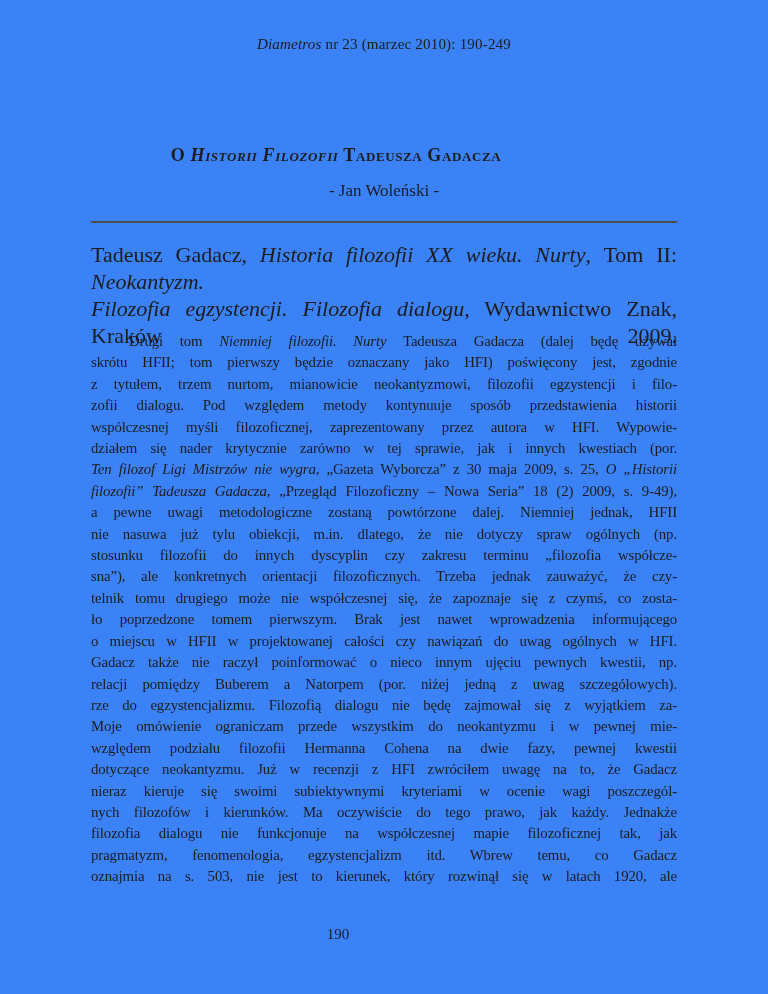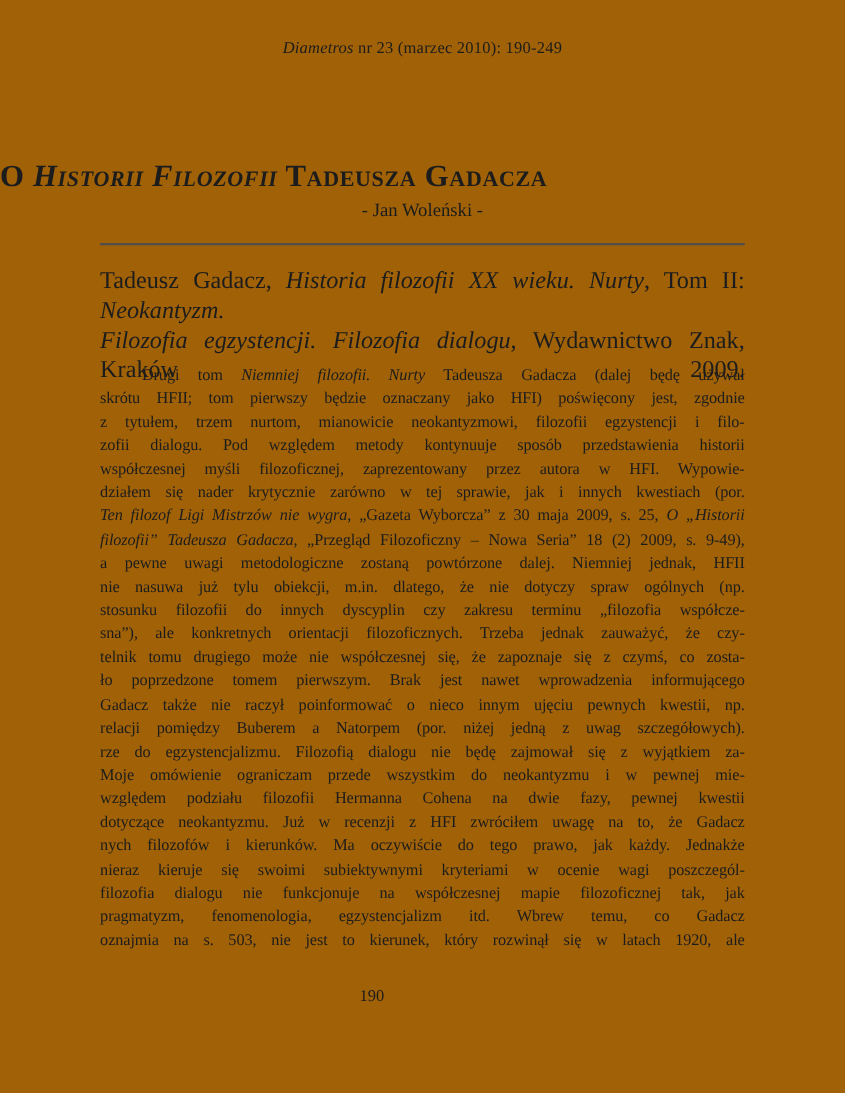--- a/index.html
+++ b/index.html
@@ -1,38 +1,39 @@
 <!DOCTYPE html>
 <html><head>
 <meta charset="utf-8">
 <style>
   html, body { margin: 0; padding: 0; background: #ffffff; }
   .page {
     position: relative;
     width: 768px;
     height: 994px;
-    background: #a16207;
+    background: #3b82f6;
     overflow: hidden;
     font-family: "Liberation Serif", serif;
     color: #1c1c1c;
   }
   .journal-header {
     position: absolute;
     top: 36px; left: 0; width: 768px;
     text-align: center;
     font-size: 15px;
     letter-spacing: 0.2px;
   }
   .it { font-style: italic; }
   .article-title {
     position: absolute;
     top: 145px; left: 0; width: 672px;
+    text-align: center;
     font-variant: small-caps;
     font-weight: 600;
-    font-size: 28px;
+    font-size: 18px;
     letter-spacing: 0.6px;
   }
   .author-line {
     position: absolute;
     top: 181px; left: 0; width: 768px;
     text-align: center;
     font-size: 17px;
   }
   .title-rule {
     position: absolute;
@@ -54,21 +55,21 @@
     letter-spacing: -0.1px;
   }
   .tline {
     text-align: justify;
     text-align-last: justify;
     white-space: normal;
   }
   .indent { text-indent: 38px; }
   .page-footer {
     position: absolute;
-    top: 898px; left: 0; width: 676px;
+    top: 926px; left: 0; width: 676px;
     text-align: center;
     font-size: 15px;
   }
 </style>
 </head>
 <body>
 
 <div class="page">
 
   <div class="journal-header">
@@ -96,28 +97,29 @@
       <div class="tline"><span>współczesnej myśli filozoficznej, zaprezentowany przez autora w HFI. Wypowie-</span></div>
       <div class="tline"><span>działem się nader krytycznie zarówno w tej sprawie, jak i innych kwestiach (por.</span></div>
       <div class="tline"><span class="it">Ten filozof Ligi Mistrzów nie wygra</span><span>, „Gazeta Wyborcza” z 30 maja 2009, s. 25, </span><span class="it">O „Historii</span></div>
       <div class="tline"><span class="it">filozofii” Tadeusza Gadacza</span><span>, „Przegląd Filozoficzny – Nowa Seria” 18 (2) 2009, s. 9-49),</span></div>
       <div class="tline"><span>a pewne uwagi metodologiczne zostaną powtórzone dalej. Niemniej jednak, HFII</span></div>
       <div class="tline"><span>nie nasuwa już tylu obiekcji, m.in. dlatego, że nie dotyczy spraw ogólnych (np.</span></div>
       <div class="tline"><span>stosunku filozofii do innych dyscyplin czy zakresu terminu „filozofia współcze-</span></div>
       <div class="tline"><span>sna”), ale konkretnych orientacji filozoficznych. Trzeba jednak zauważyć, że czy-</span></div>
       <div class="tline"><span>telnik tomu drugiego może nie współczesnej się, że zapoznaje się z czymś, co zosta-</span></div>
       <div class="tline"><span>ło poprzedzone tomem pierwszym. Brak jest nawet wprowadzenia informującego</span></div>
+      <div class="tline"><span>o miejscu w HFII w projektowanej całości czy nawiązań do uwag ogólnych w HFI.</span></div>
       <div class="tline"><span>Gadacz także nie raczył poinformować o nieco innym ujęciu pewnych kwestii, np.</span></div>
       <div class="tline"><span>relacji pomiędzy Buberem a Natorpem (por. niżej jedną z uwag szczegółowych).</span></div>
       <div class="tline"><span>rze do egzystencjalizmu. Filozofią dialogu nie będę zajmował się z wyjątkiem za-</span></div>
       <div class="tline"><span>Moje omówienie ograniczam przede wszystkim do neokantyzmu i w pewnej mie-</span></div>
       <div class="tline"><span>względem podziału filozofii Hermanna Cohena na dwie fazy, pewnej kwestii</span></div>
       <div class="tline"><span>dotyczące neokantyzmu. Już w recenzji z HFI zwróciłem uwagę na to, że Gadacz</span></div>
+      <div class="tline"><span>nieraz kieruje się swoimi subiektywnymi kryteriami w ocenie wagi poszczegól-</span></div>
       <div class="tline"><span>nych filozofów i kierunków. Ma oczywiście do tego prawo, jak każdy. Jednakże</span></div>
-      <div class="tline"><span>nieraz kieruje się swoimi subiektywnymi kryteriami w ocenie wagi poszczegól-</span></div>
       <div class="tline"><span>filozofia dialogu nie funkcjonuje na współczesnej mapie filozoficznej tak, jak</span></div>
       <div class="tline"><span>pragmatyzm, fenomenologia, egzystencjalizm itd. Wbrew temu, co Gadacz</span></div>
       <div class="tline"><span>oznajmia na s. 503, nie jest to kierunek, który rozwinął się w latach 1920, ale</span></div>
     </div>
 
   <div class="page-footer">190</div>
 
 </div>
 
 </body></html>

